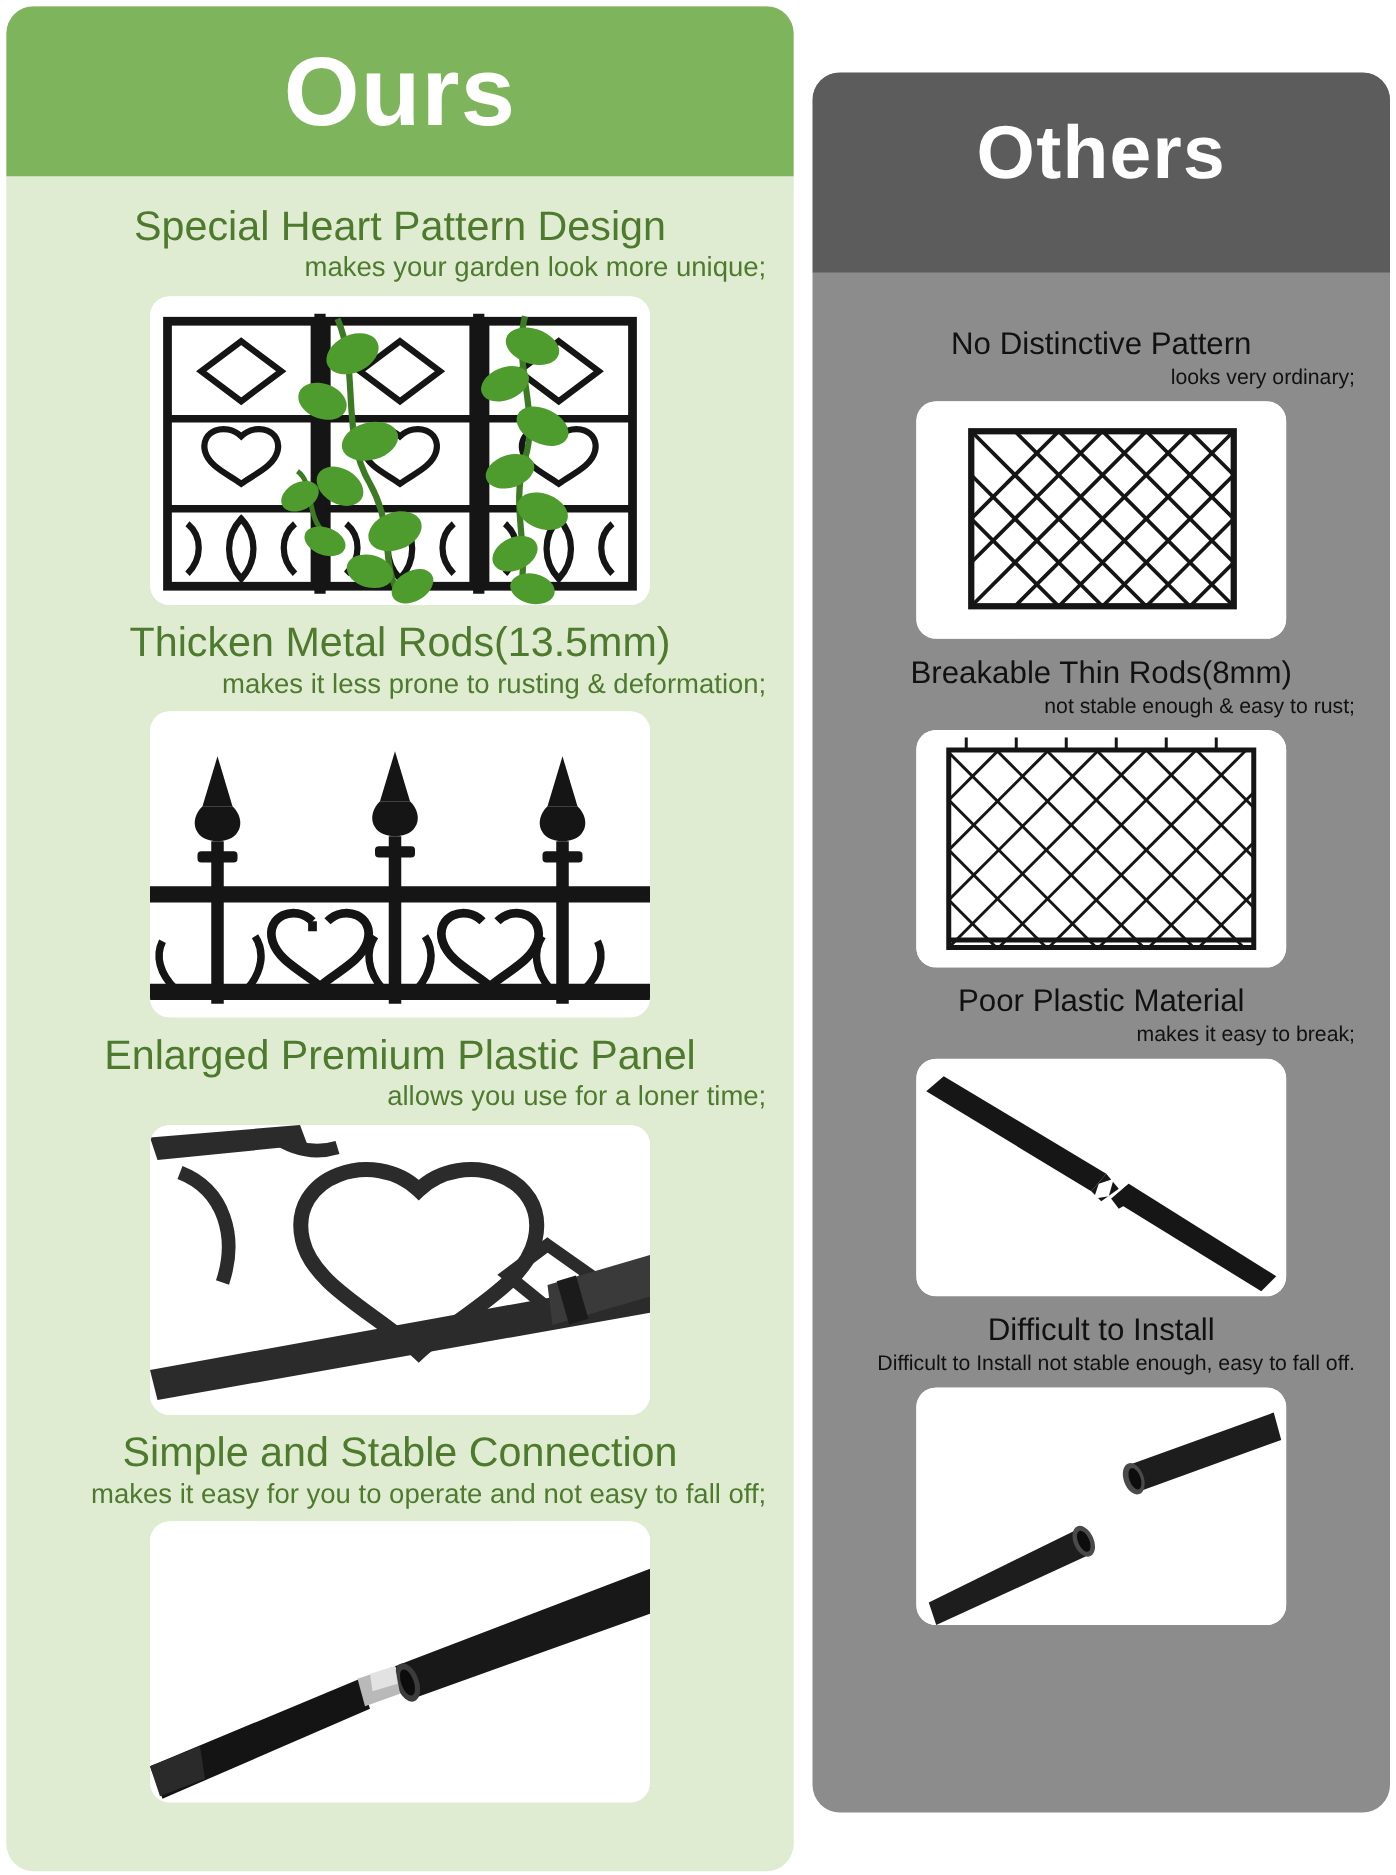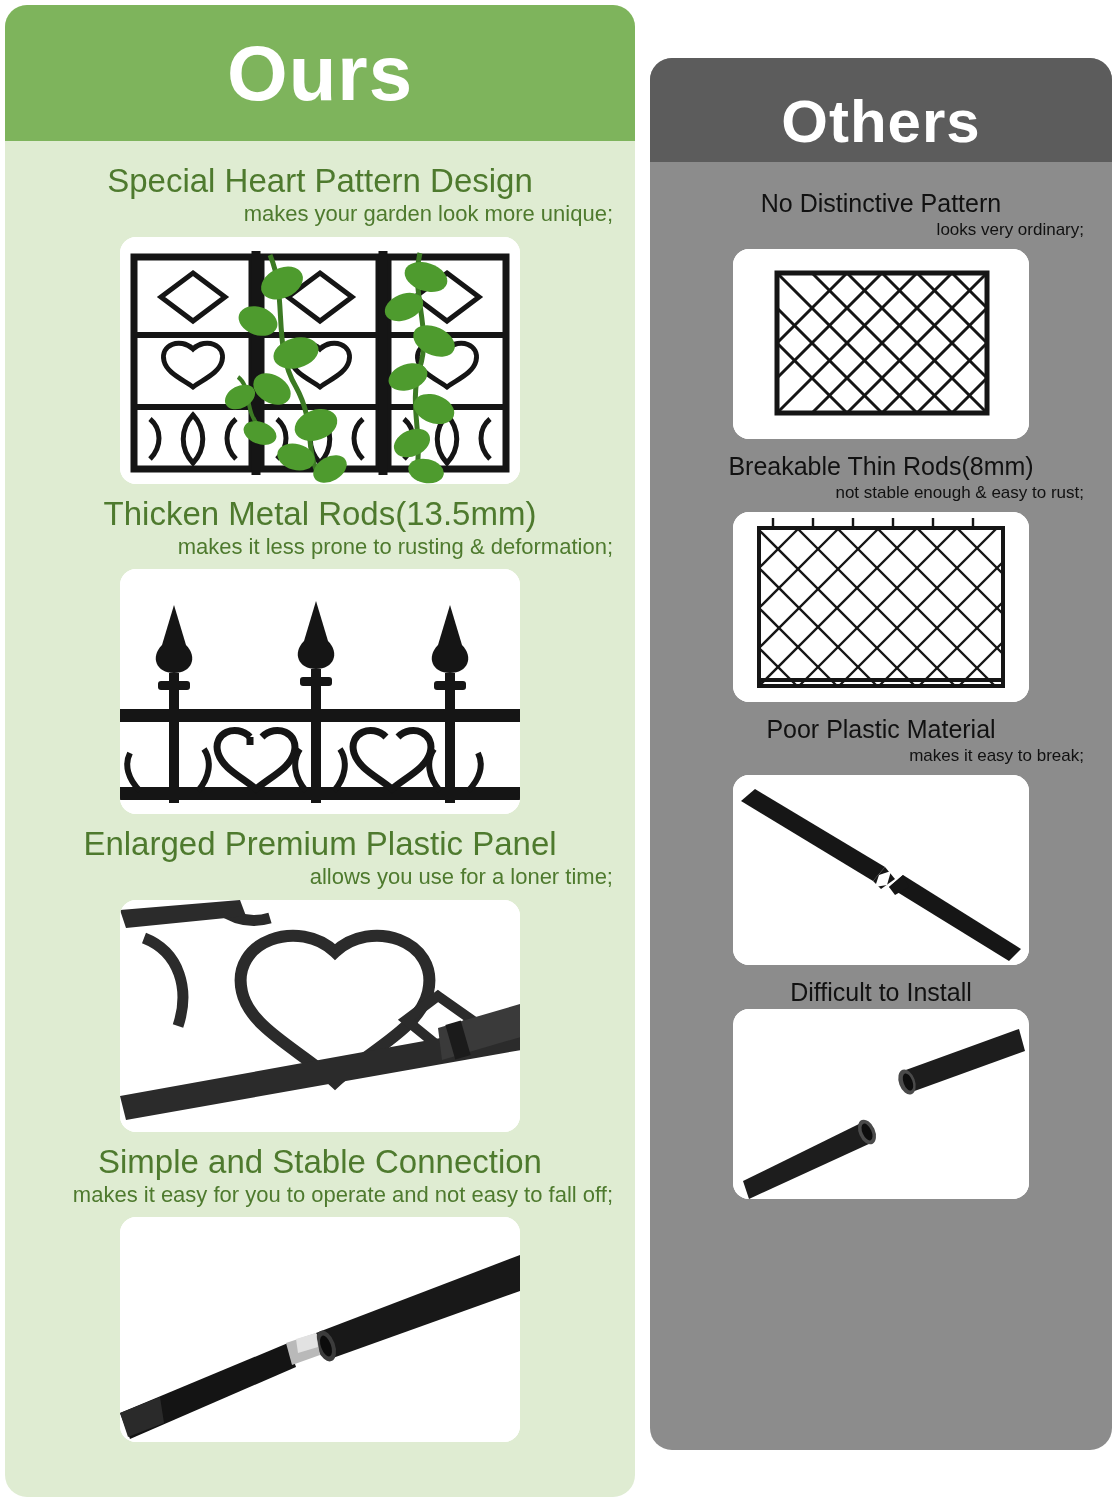--- a/index.html
+++ b/index.html
@@ -51,33 +51,34 @@
     letter-spacing: 1px;
   }
   .header-ours {
     background: #7eb45c;
     height: 136px;
     line-height: 136px;
     font-size: 78px;
   }
   .header-others {
     background: #5c5c5c;
-    height: 104px;
+    height: 160px;
     line-height: 128px;
     font-size: 60px;
   }
 
   
   .features-ours {
     padding: 10px 22px 0 22px;
     box-sizing: border-box;
   }
   .features-others {
     padding: 14px 28px 15px 28px;
     box-sizing: border-box;
+    margin-top: 16px;
   }
 
   .feature { margin-bottom: 2px; }
 
   .f-title {
     text-align: center;
     font-weight: normal;
     line-height: 1.1;
   }
   .ours .f-title {
@@ -404,20 +405,21 @@
 
             <g fill="#ffffff">
               <polygon points="146,100 158,96 154,110 142,112"></polygon>
             </g>
           </svg>
         </div>
       </div>
 
       <div class="feature">
         <div class="f-title">Difficult to Install</div>
+        <div class="f-sub">Difficult to Install not stable enough, easy to fall off.</div>
         <div class="photo" style="height:190px;">
           <svg width="296" height="190" viewBox="0 0 296 190">
             <rect x="0" y="0" width="296" height="190" fill="#ffffff"></rect>
 
             <g>
               <polygon points="170,62 286,20 292,42 176,84" fill="#1d1d1d"></polygon>
               <ellipse cx="174" cy="73" rx="8" ry="13" fill="#4a4a4a" transform="rotate(-20 174 73)"></ellipse>
               <ellipse cx="175" cy="73" rx="4.5" ry="9" fill="#0d0d0d" transform="rotate(-20 175 73)"></ellipse>
             </g>
 

